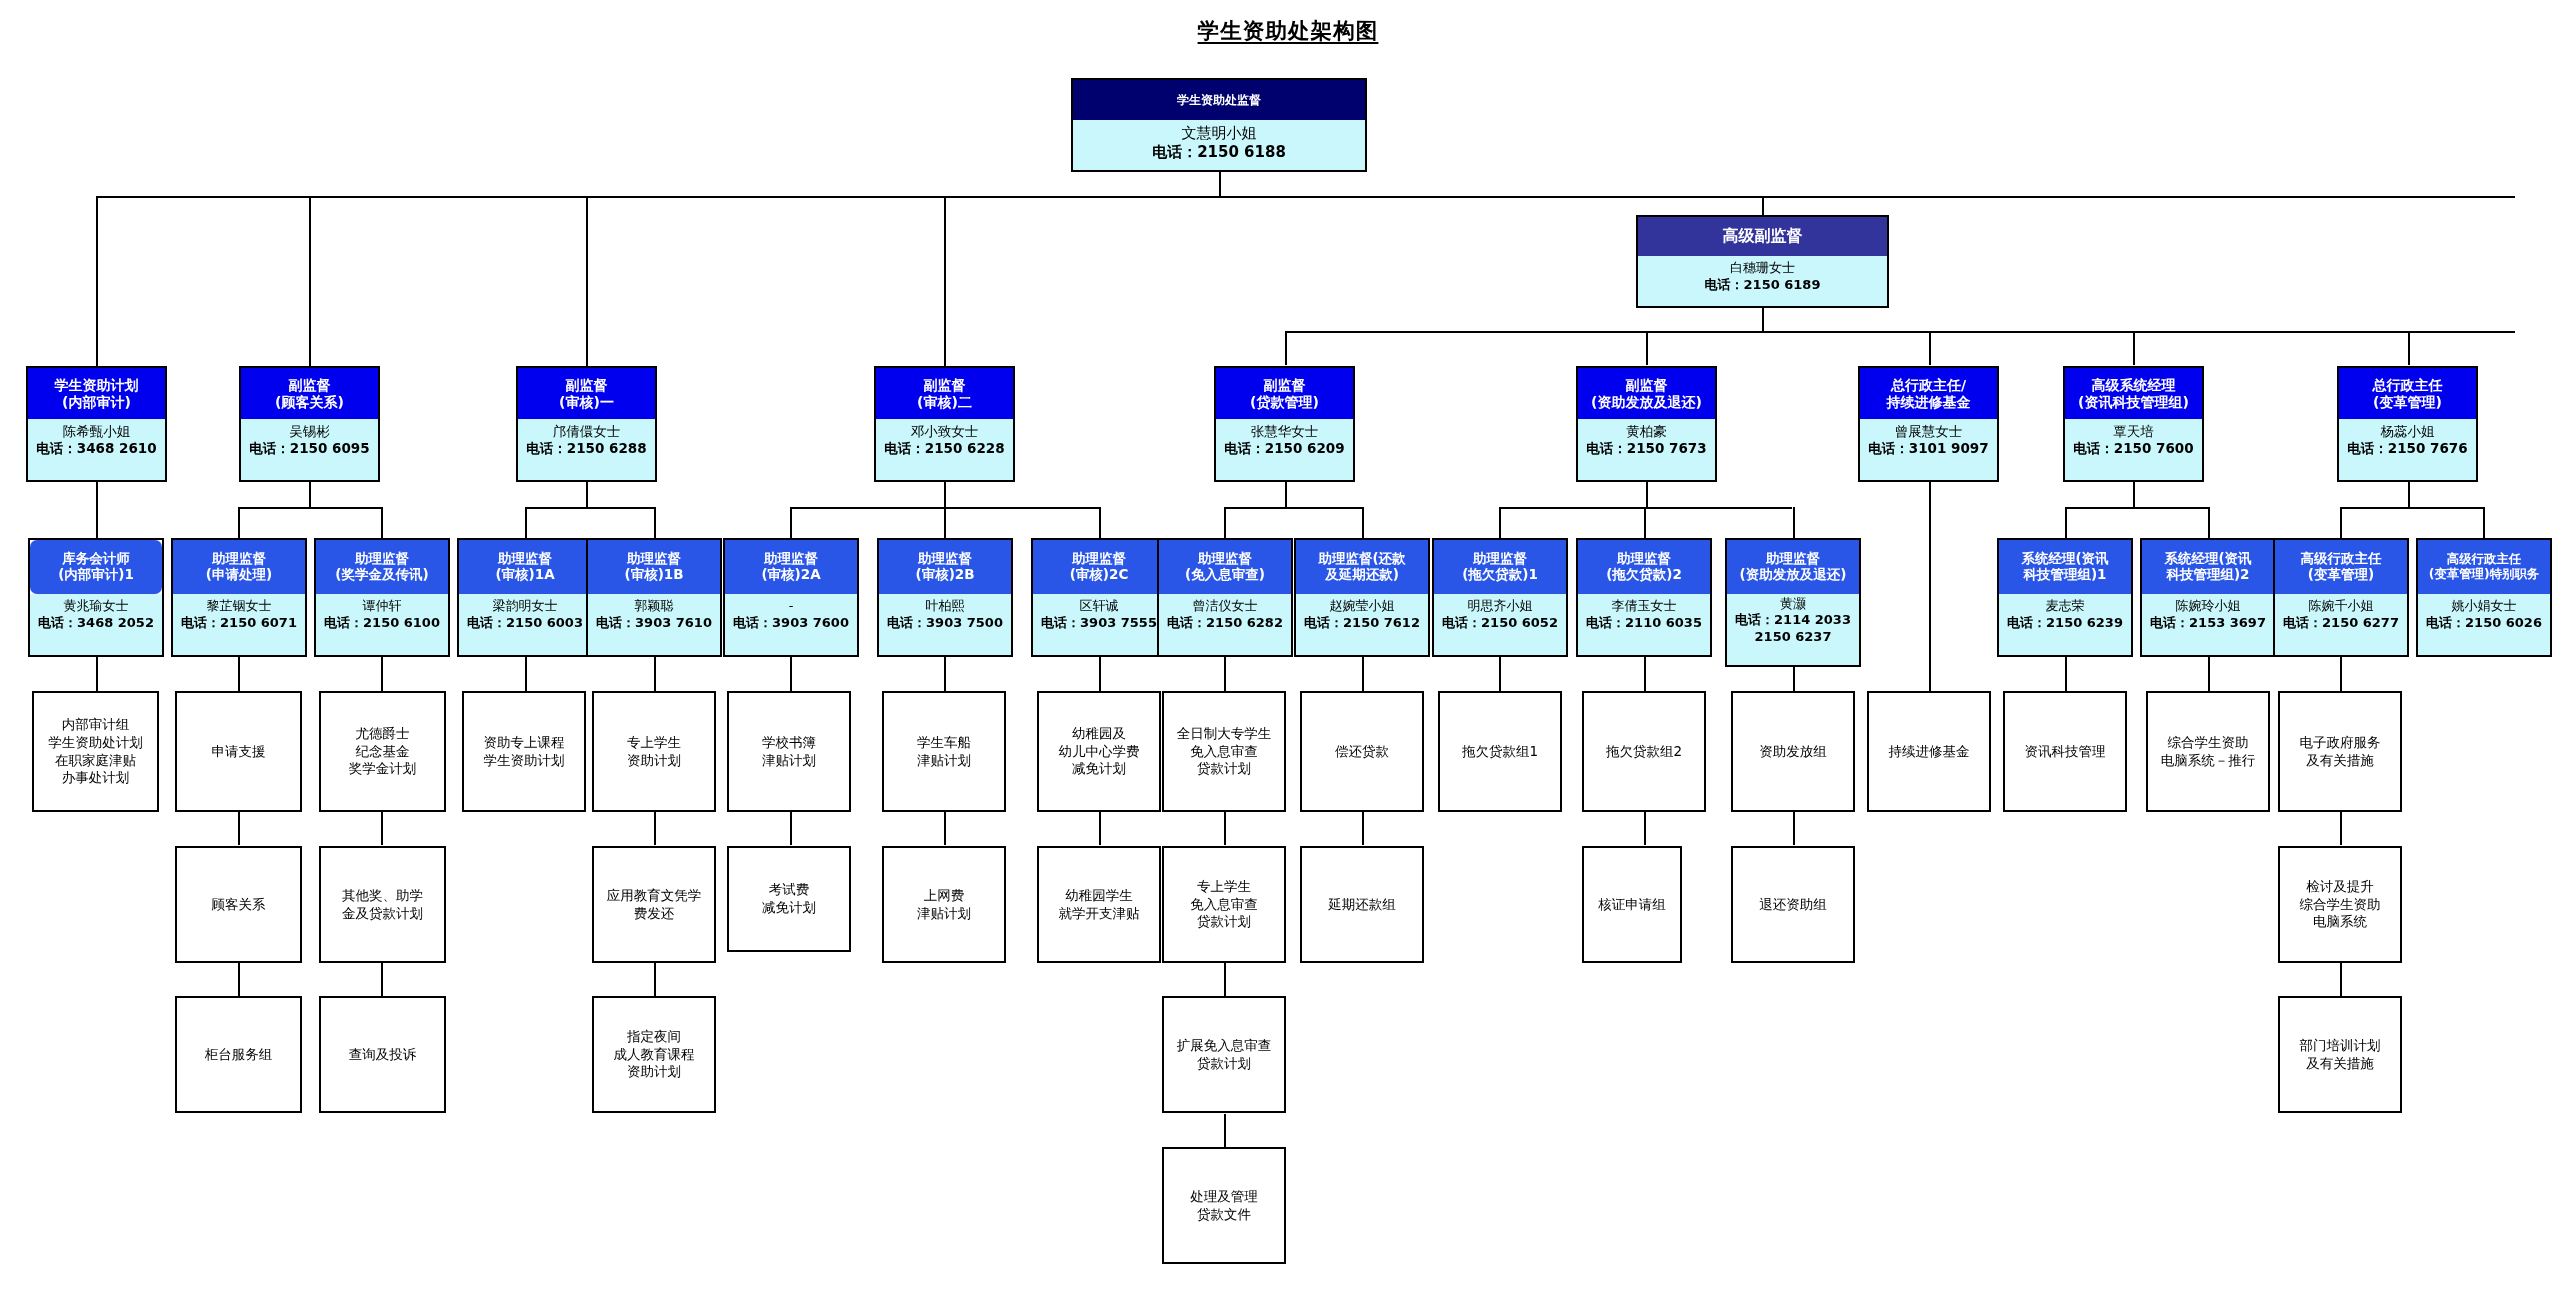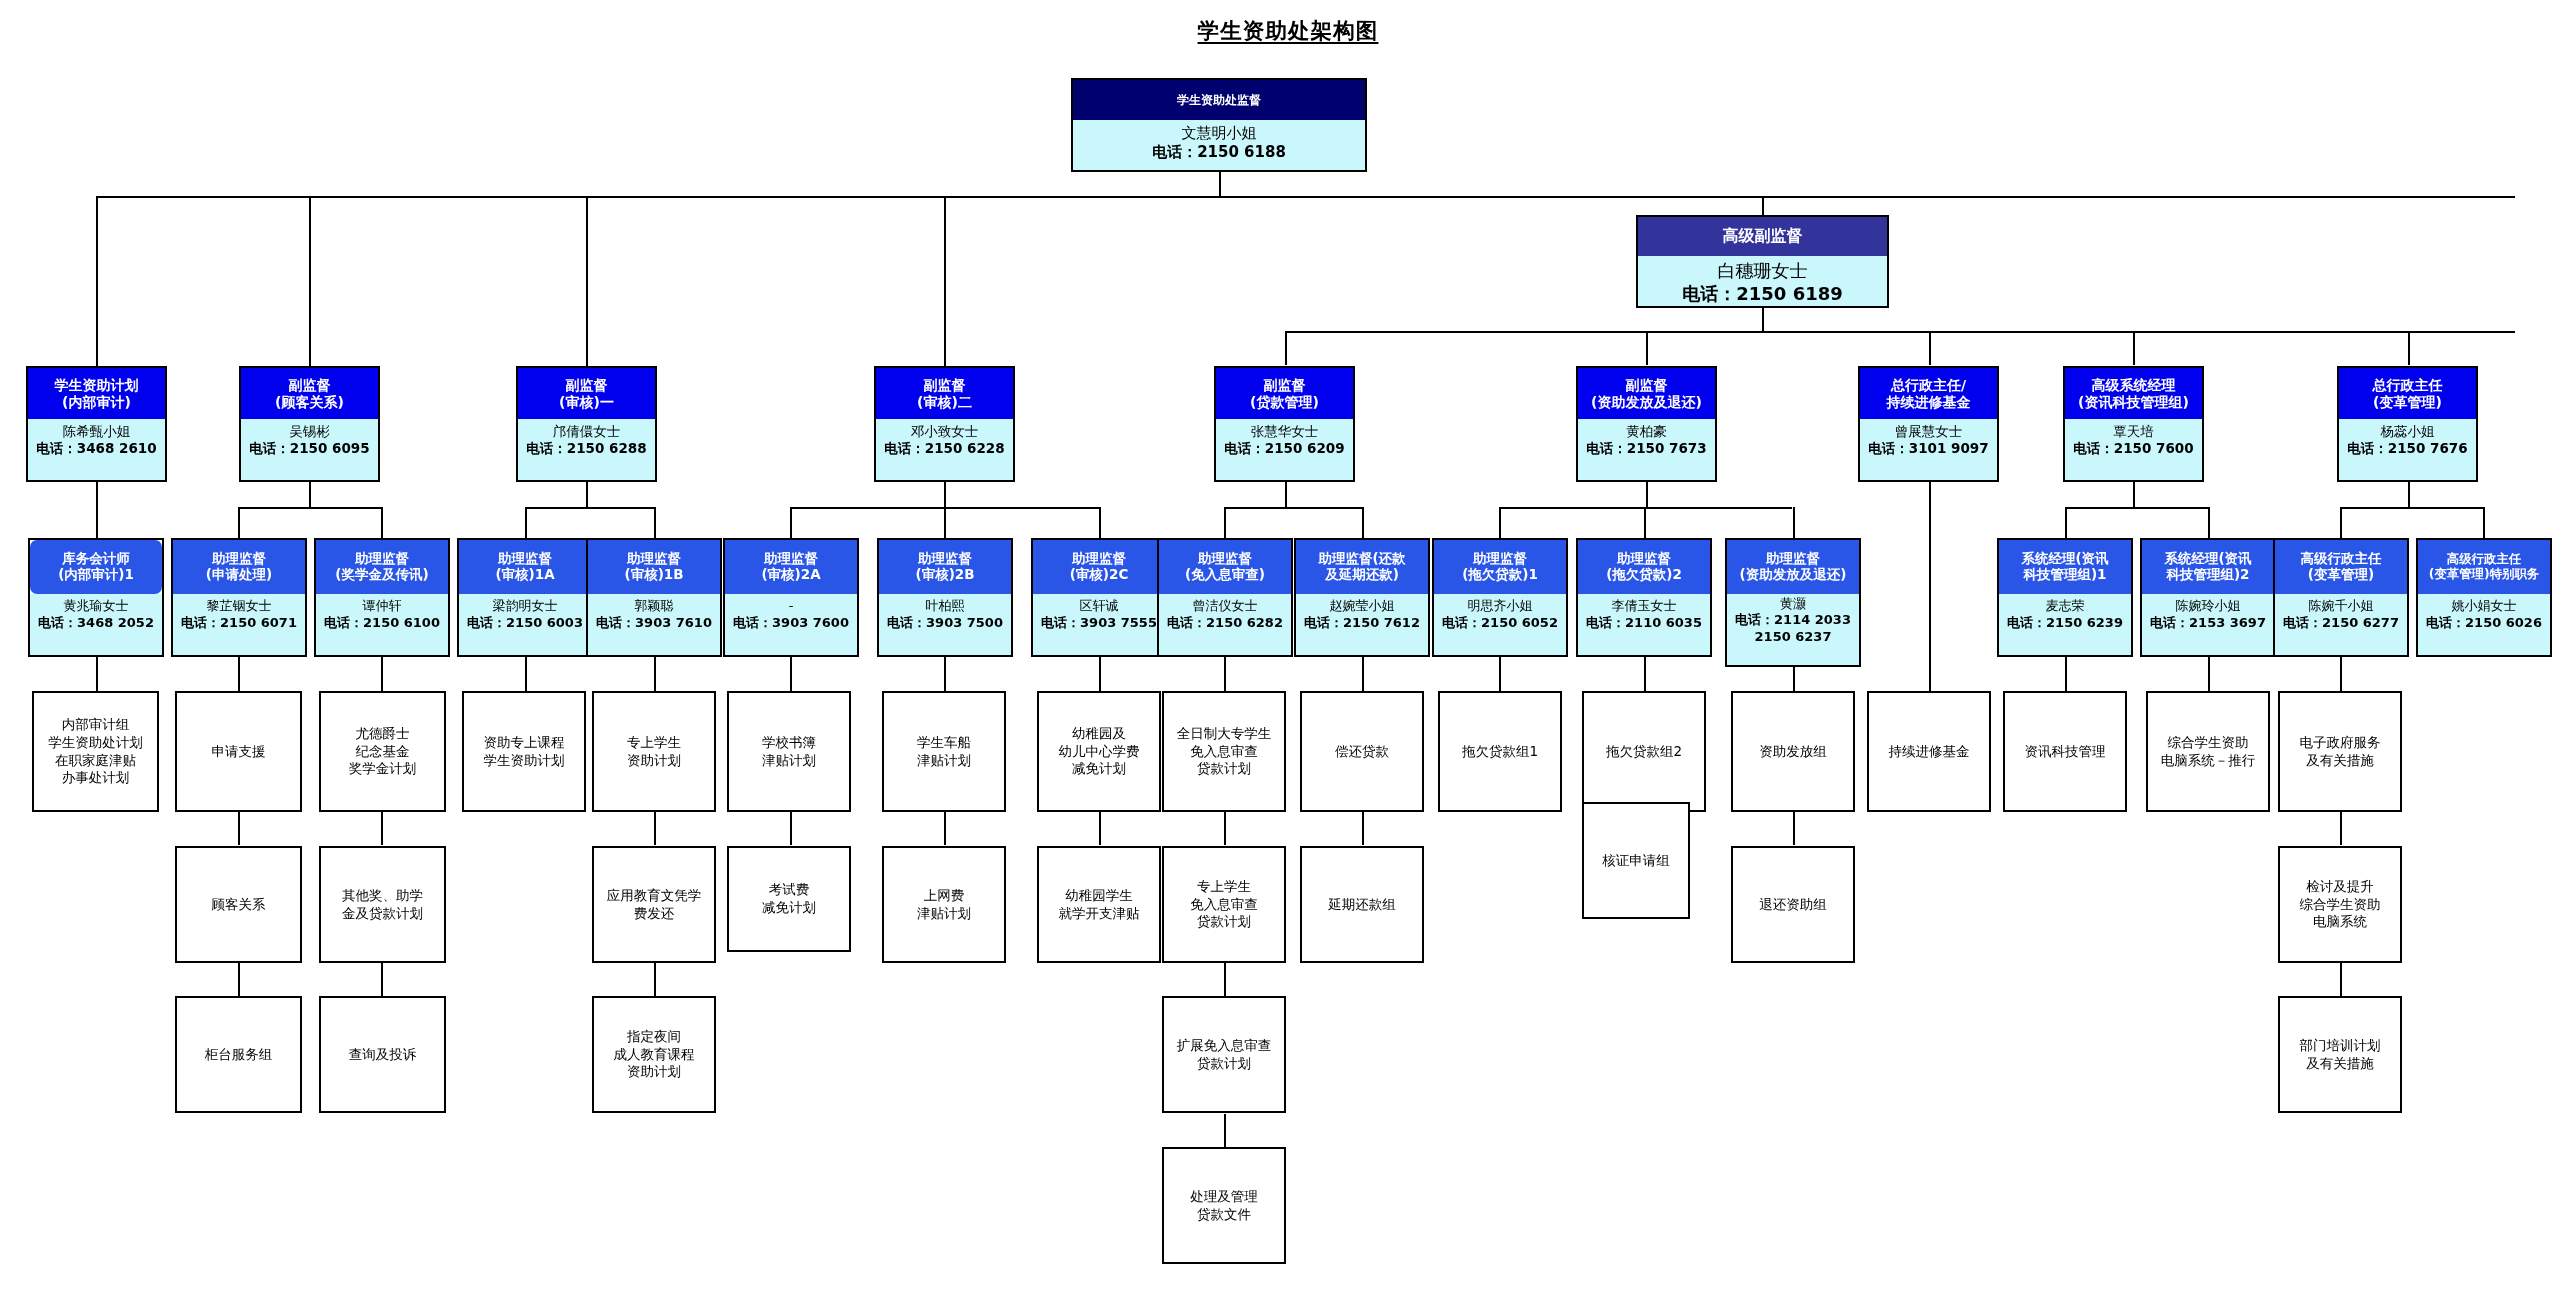--- a/index.html
+++ b/index.html
@@ -63,21 +63,21 @@
     line-height:1.25;
     white-space:pre-line;
     font-size:13.5px;
   }
   .node .body .phone{ font-weight:700; }
 
   
   .lvl0 .title{ background:#00006e; font-size:12px; }
   .lvl0 .body { font-size:15px; }
   .lvl1 .title{ background:#33339c; font-size:16px; }
-  .lvl1 .body { font-size:18px; }
+  .lvl1 .body { font-size:13px; }
   .lvl2 .title{ background:#0000ee; font-size:14px; }
   .lvl2 .body { font-size:13.5px; }
   .lvl3 .title{ background:#2a56e8; font-size:13.5px; }
   .lvl3 .body { font-size:13px; }
 
   
   .leaf{
     position:absolute;
     box-sizing:border-box;
     border:2.2px solid #000;
@@ -471,21 +471,21 @@
   <div class="leaf" style="left:727px;top:846px;width:124px;height:106px;">考试费
 减免计划</div>
   <div class="leaf" style="left:882px;top:846px;width:124px;height:117px;">上网费
 津贴计划</div>
   <div class="leaf" style="left:1037px;top:846px;width:124px;height:117px;">幼稚园学生
 就学开支津贴</div>
   <div class="leaf" style="left:1162px;top:846px;width:124px;height:117px;">专上学生
 免入息审查
 贷款计划</div>
   <div class="leaf" style="left:1300px;top:846px;width:124px;height:117px;">延期还款组</div>
-  <div class="leaf" style="left:1582px;top:802px;width:108px;height:117px;">核证申请组</div>
+  <div class="leaf" style="left:1582px;top:846px;width:100px;height:117px;">核证申请组</div>
   <div class="leaf" style="left:1731px;top:846px;width:124px;height:117px;">退还资助组</div>
   <div class="leaf" style="left:2278px;top:846px;width:124px;height:117px;">检讨及提升
 综合学生资助
 电脑系统</div>
 
   <div class="leaf" style="left:175px;top:996px;width:127px;height:117px;">柜台服务组</div>
   <div class="leaf" style="left:319px;top:996px;width:127px;height:117px;">查询及投诉</div>
   <div class="leaf" style="left:592px;top:996px;width:124px;height:117px;">指定夜间
 成人教育课程
 资助计划</div>

